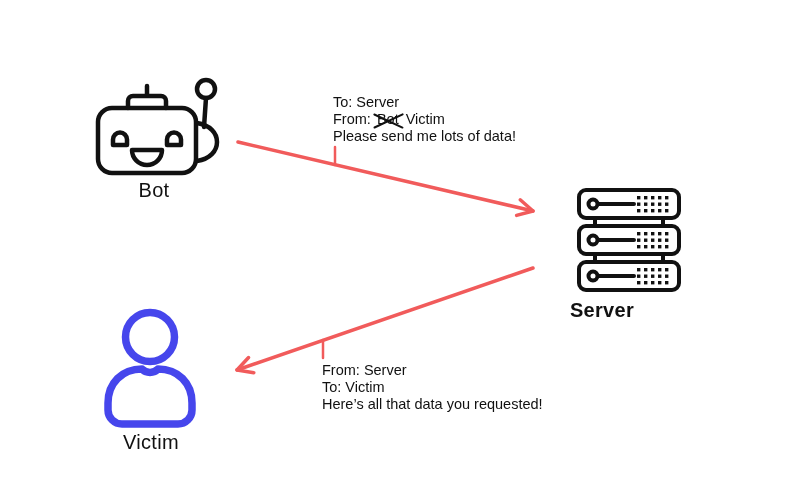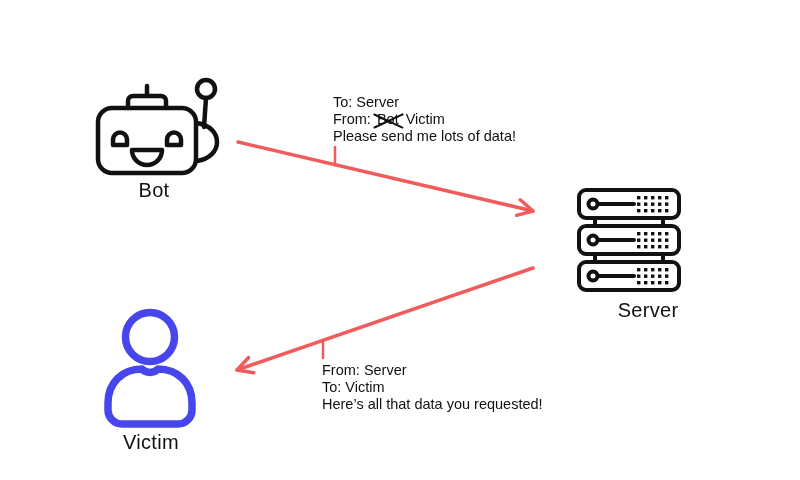--- a/index.html
+++ b/index.html
@@ -193,21 +193,21 @@
           <rect x="82" y="14.5" width="3.4" height="3.4"></rect>
           <rect x="89" y="14.5" width="3.4" height="3.4"></rect>
         <rect x="61" y="21" width="3.4" height="3.4"></rect>
           <rect x="68" y="21" width="3.4" height="3.4"></rect>
           <rect x="75" y="21" width="3.4" height="3.4"></rect>
           <rect x="82" y="21" width="3.4" height="3.4"></rect>
           <rect x="89" y="21" width="3.4" height="3.4"></rect>
       </g>
     </g>
   </svg>
-  <div class="node-label" style="left:608px; top:299px; width:80px;">Server</div>
+  <div class="node-label" style="left:562px; top:299px; width:80px;font-weight:bold;">Server</div>
 
   <svg class="abs" style="left:102px; top:306px;" width="100" height="122" viewBox="0 0 100 122">
     <g class="person-stroke" stroke-width="7.5">
       <circle cx="48" cy="31" r="24.5"></circle>
       <path d="M40,63 C44,67.5 52,67.5 56,63 C76,63 90,77 90,97 L90,104 A14,14 0 0 1 76,118 L20,118 A14,14 0 0 1 6,104 L6,97 C6,77 20,63 40,63 Z"></path>
     </g>
   </svg>
   <div class="node-label" style="left:111px; top:431px; width:80px;">Victim</div>
 
   <div class="msg" style="left:322px; top:362px;">

